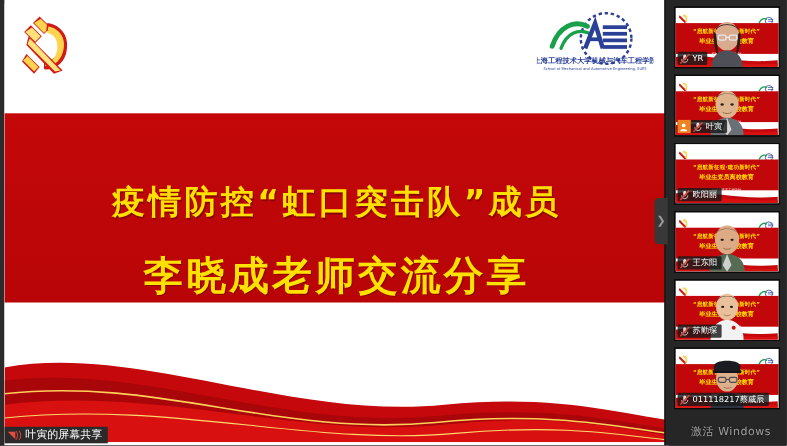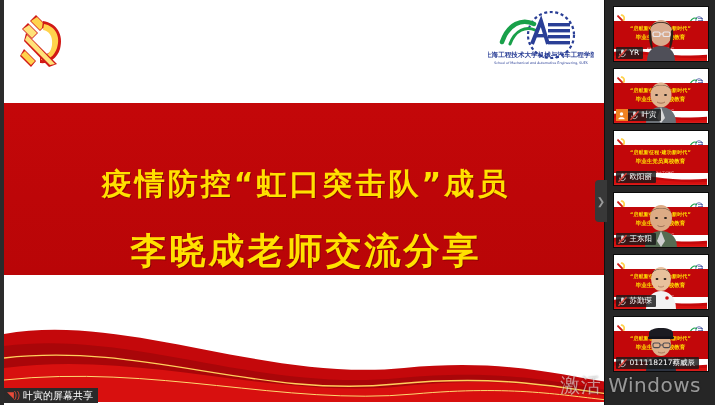--- a/index.html
+++ b/index.html
@@ -70,21 +70,21 @@
          overflow:hidden;text-overflow:ellipsis;
          font-family:"DejaVu Sans","Liberation Sans",sans-serif;}
 
   
   .collapse{position:absolute;left:-10px;top:180px;width:12px;height:42px;background:#383838;
             border-radius:4px 0 0 4px;display:flex;align-items:center;justify-content:center;
             color:#9a9a9a;font-size:10px;cursor:pointer;}
 
   
   .watermark{position:absolute;right:14px;bottom:6px;color:rgba(255,255,255,.55);
-             font-size:20px;letter-spacing:.5px;pointer-events:none;
+             font-size:10px;letter-spacing:.5px;pointer-events:none;
              font-family:"DejaVu Sans","Liberation Sans",sans-serif;text-shadow:0 0 2px rgba(0,0,0,.4);}
 </style>
 </head>
 <body>
 
 <div id="app">
 
   <div id="share">
     <div id="share-inner">
 

